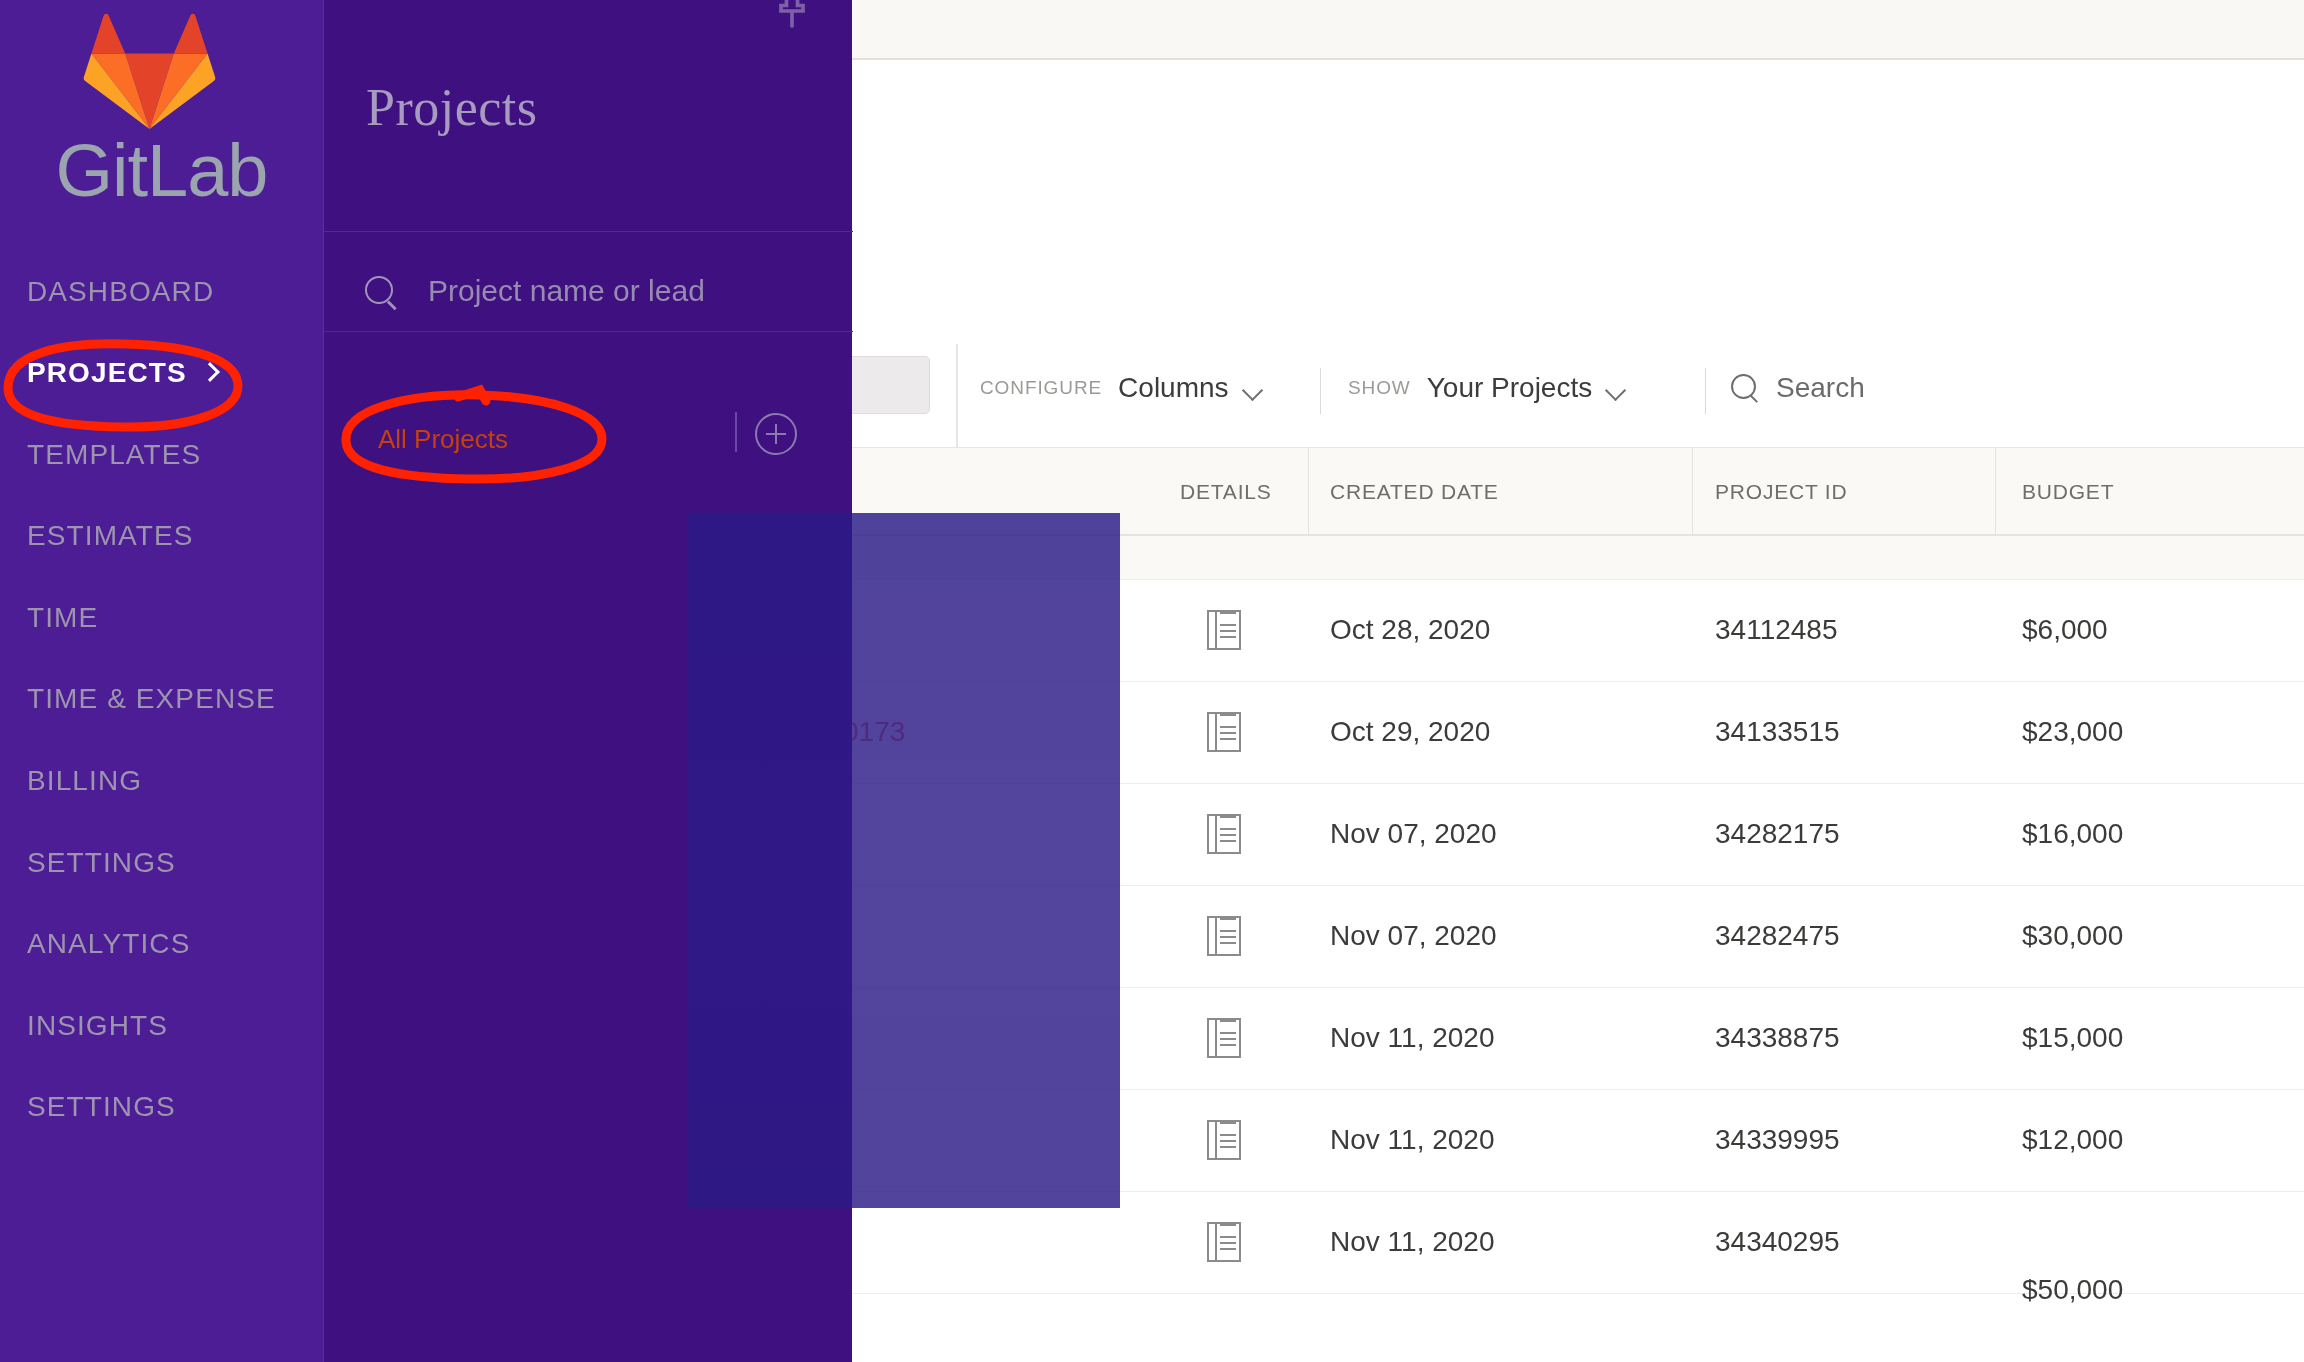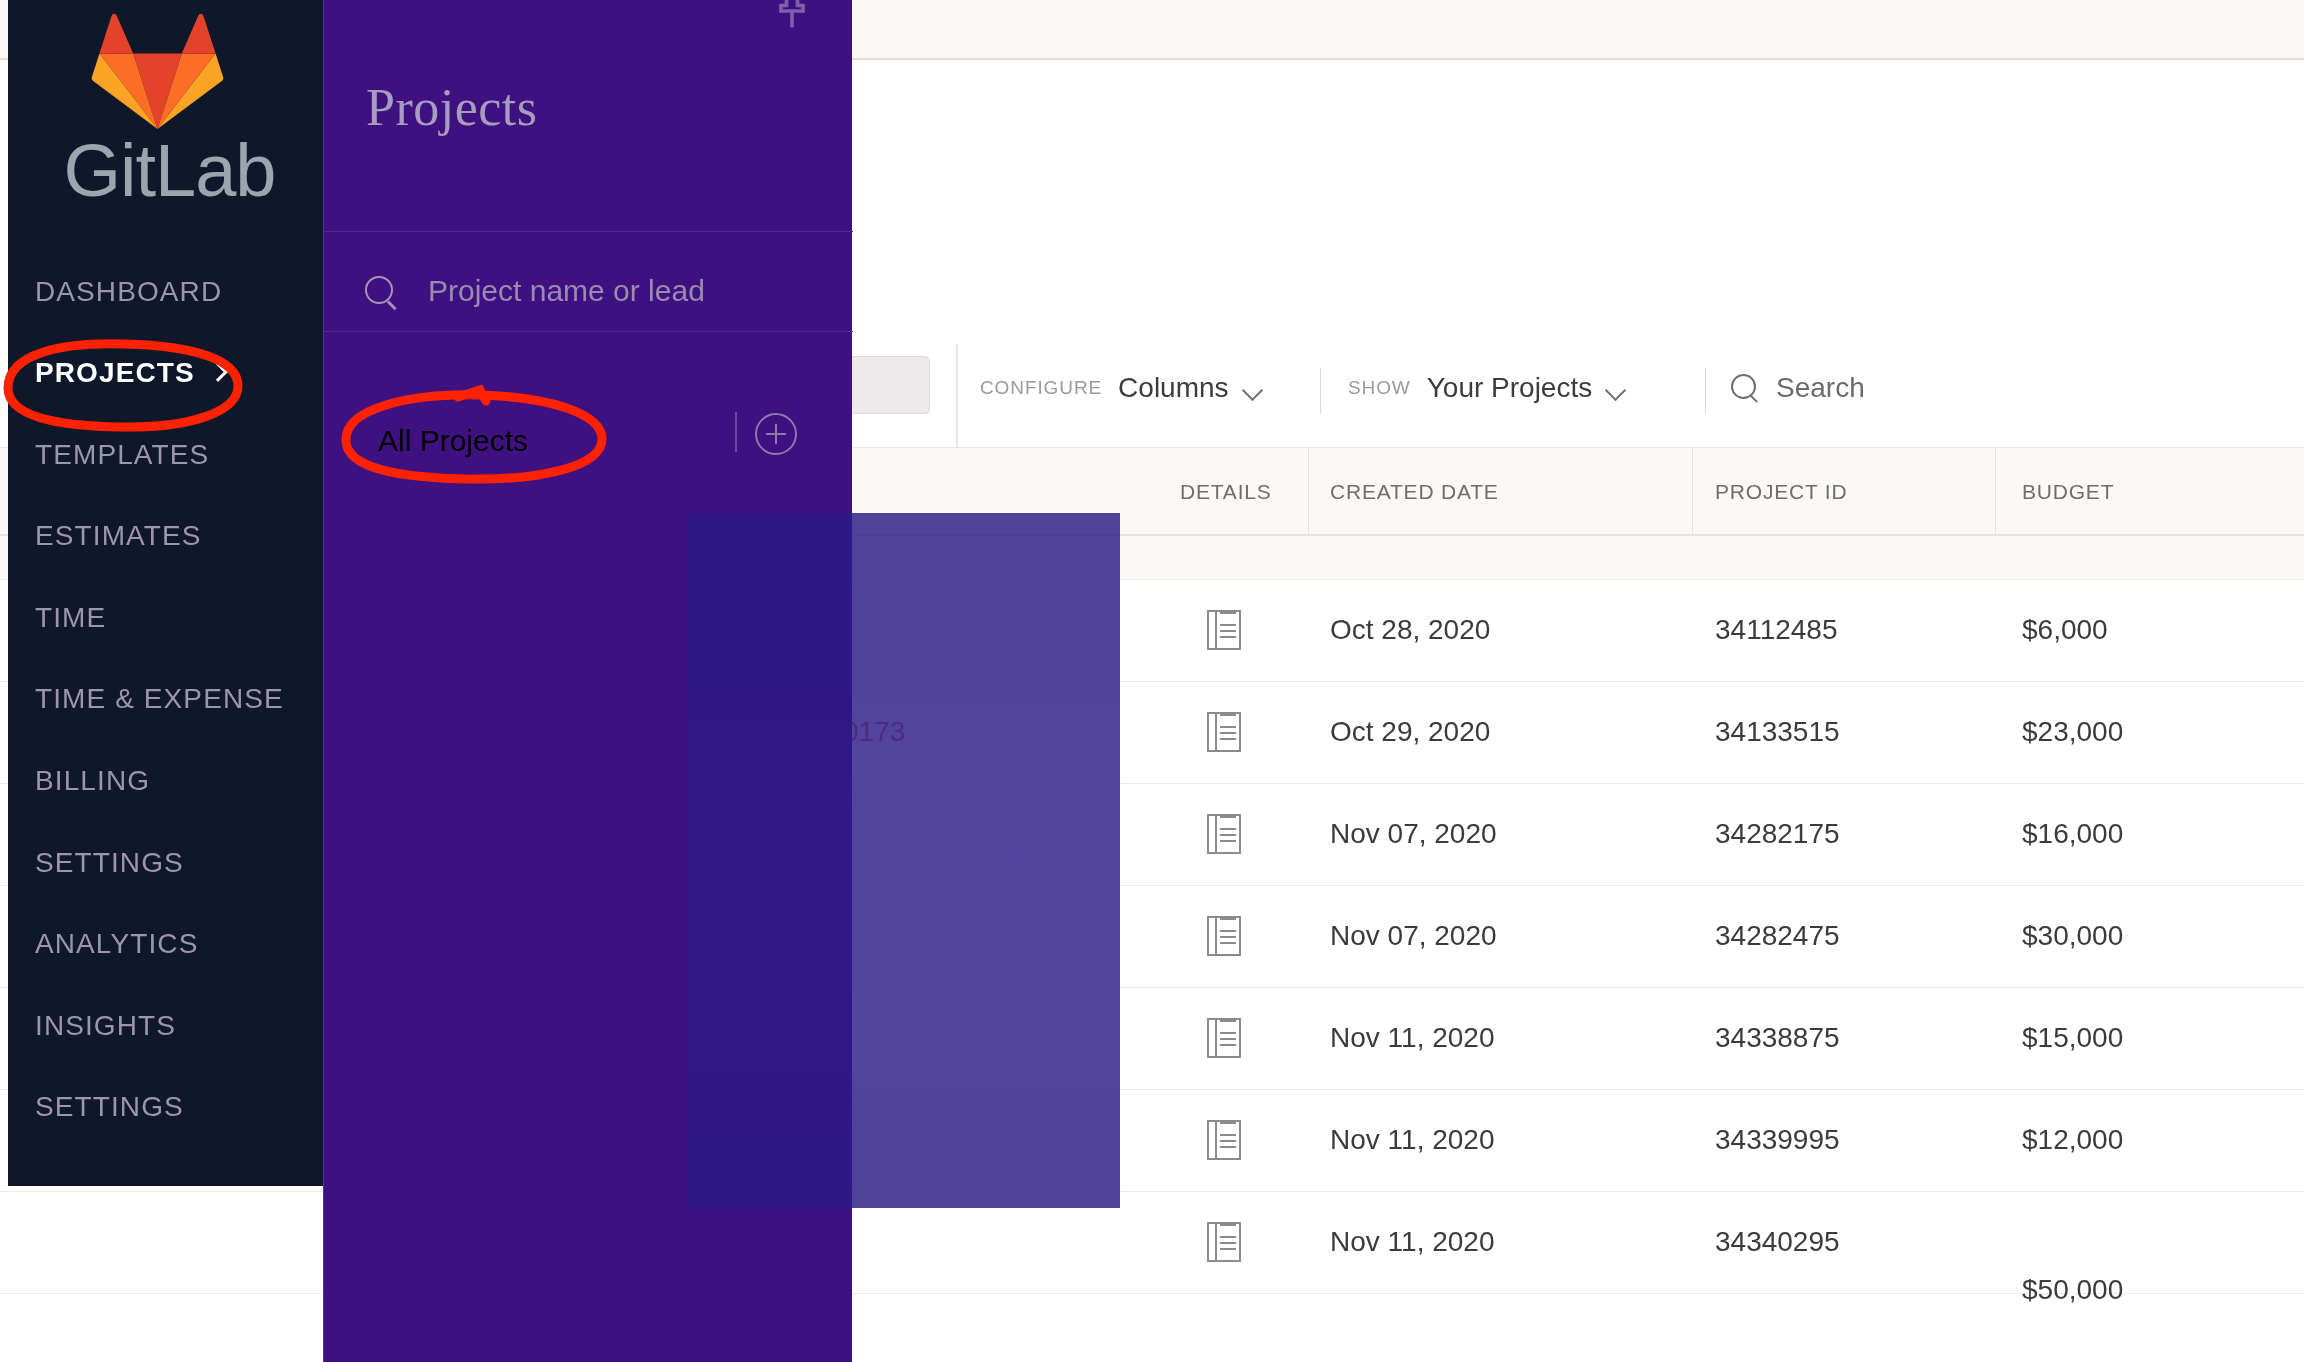--- a/index.html
+++ b/index.html
@@ -202,23 +202,23 @@
   }
   .id-link {
     position: absolute;
     font-size: 28px;
     color: #f0724a;
   }
 
   
   #nav {
     position: absolute;
-    left: 8px; top: 0;
-    width: 323px; height: 1186px;
-    background: #0f172a;
+    left: 0; top: 0;
+    width: 323px; height: 1362px;
+    background: #4c1d95;
   }
   .logo-mark {
     position: absolute;
     left: 82px; top: 2px;
     width: 135px; height: 130px;
   }
   .logo-word {
     position: absolute;
     left: 0; top: 128px;
     width: 323px;
@@ -313,22 +313,22 @@
     color: #988bb0;
   }
   .fly-row {
     position: absolute;
     left: 0; top: 333px;
     width: 529px; height: 100px;
   }
   .all-projects {
     position: absolute;
     left: 378px; top: 424px;
-    font-size: 30px;
-    color: #000000;
+    font-size: 26px;
+    color: #c2410c;
   }
   .fly-row-sep {
     position: absolute;
     left: 735px; top: 412px;
     width: 2px; height: 40px;
     background: #6d47a4;
   }
   .plus-btn {
     position: absolute;
     left: 755px; top: 413px;

